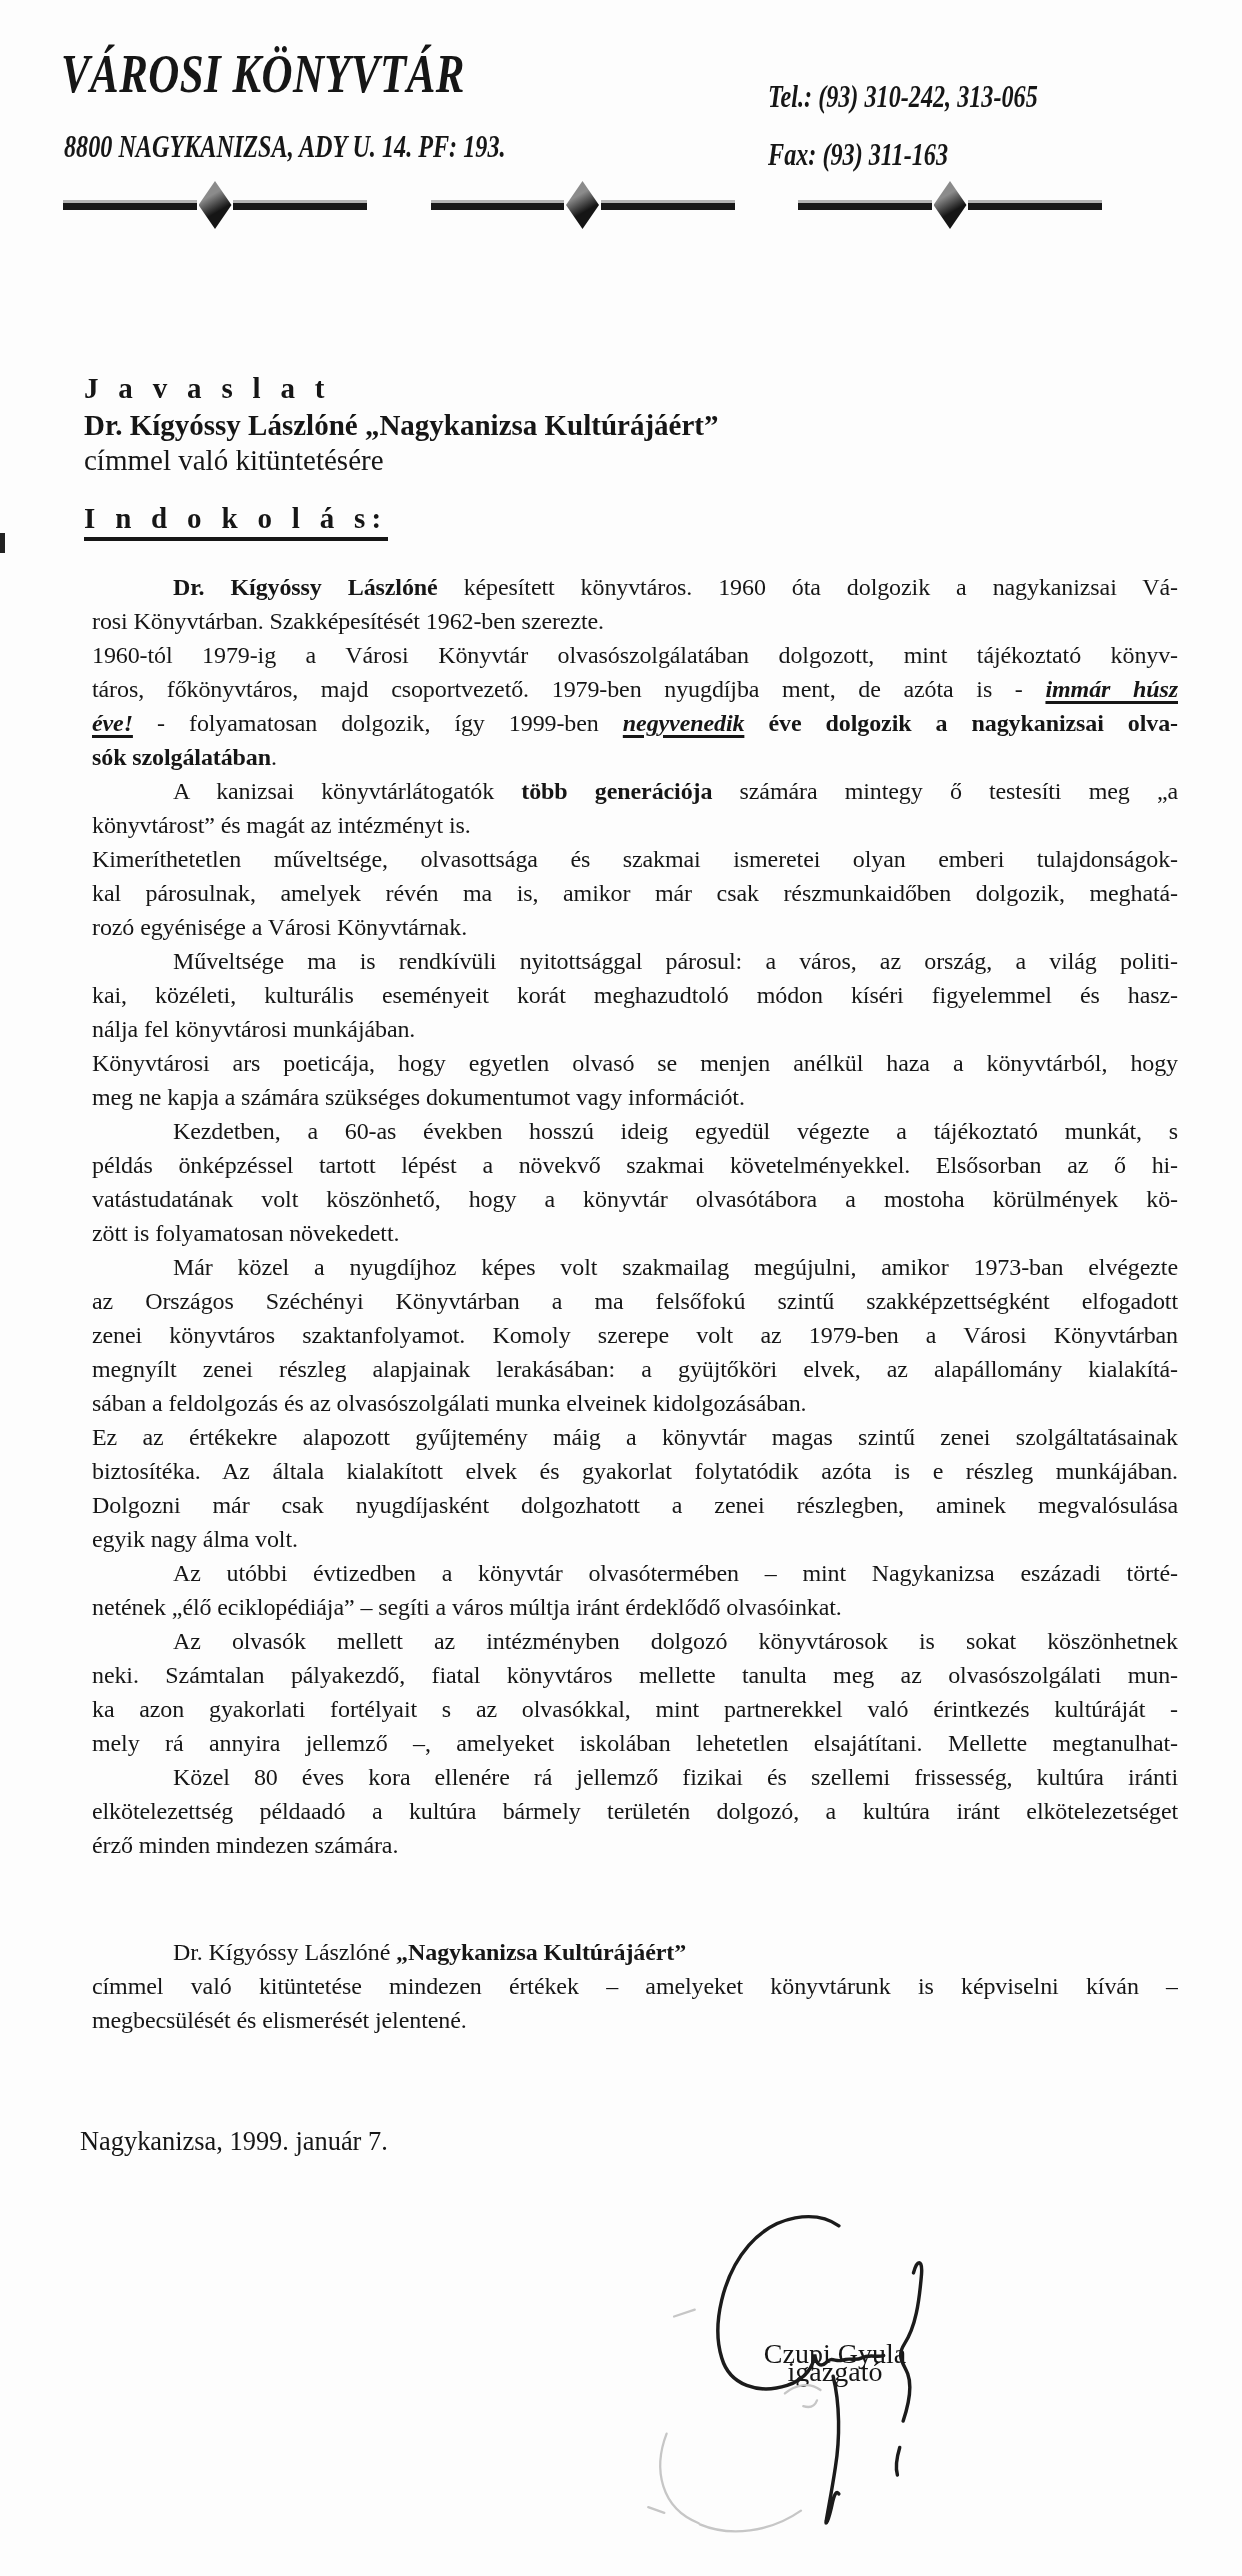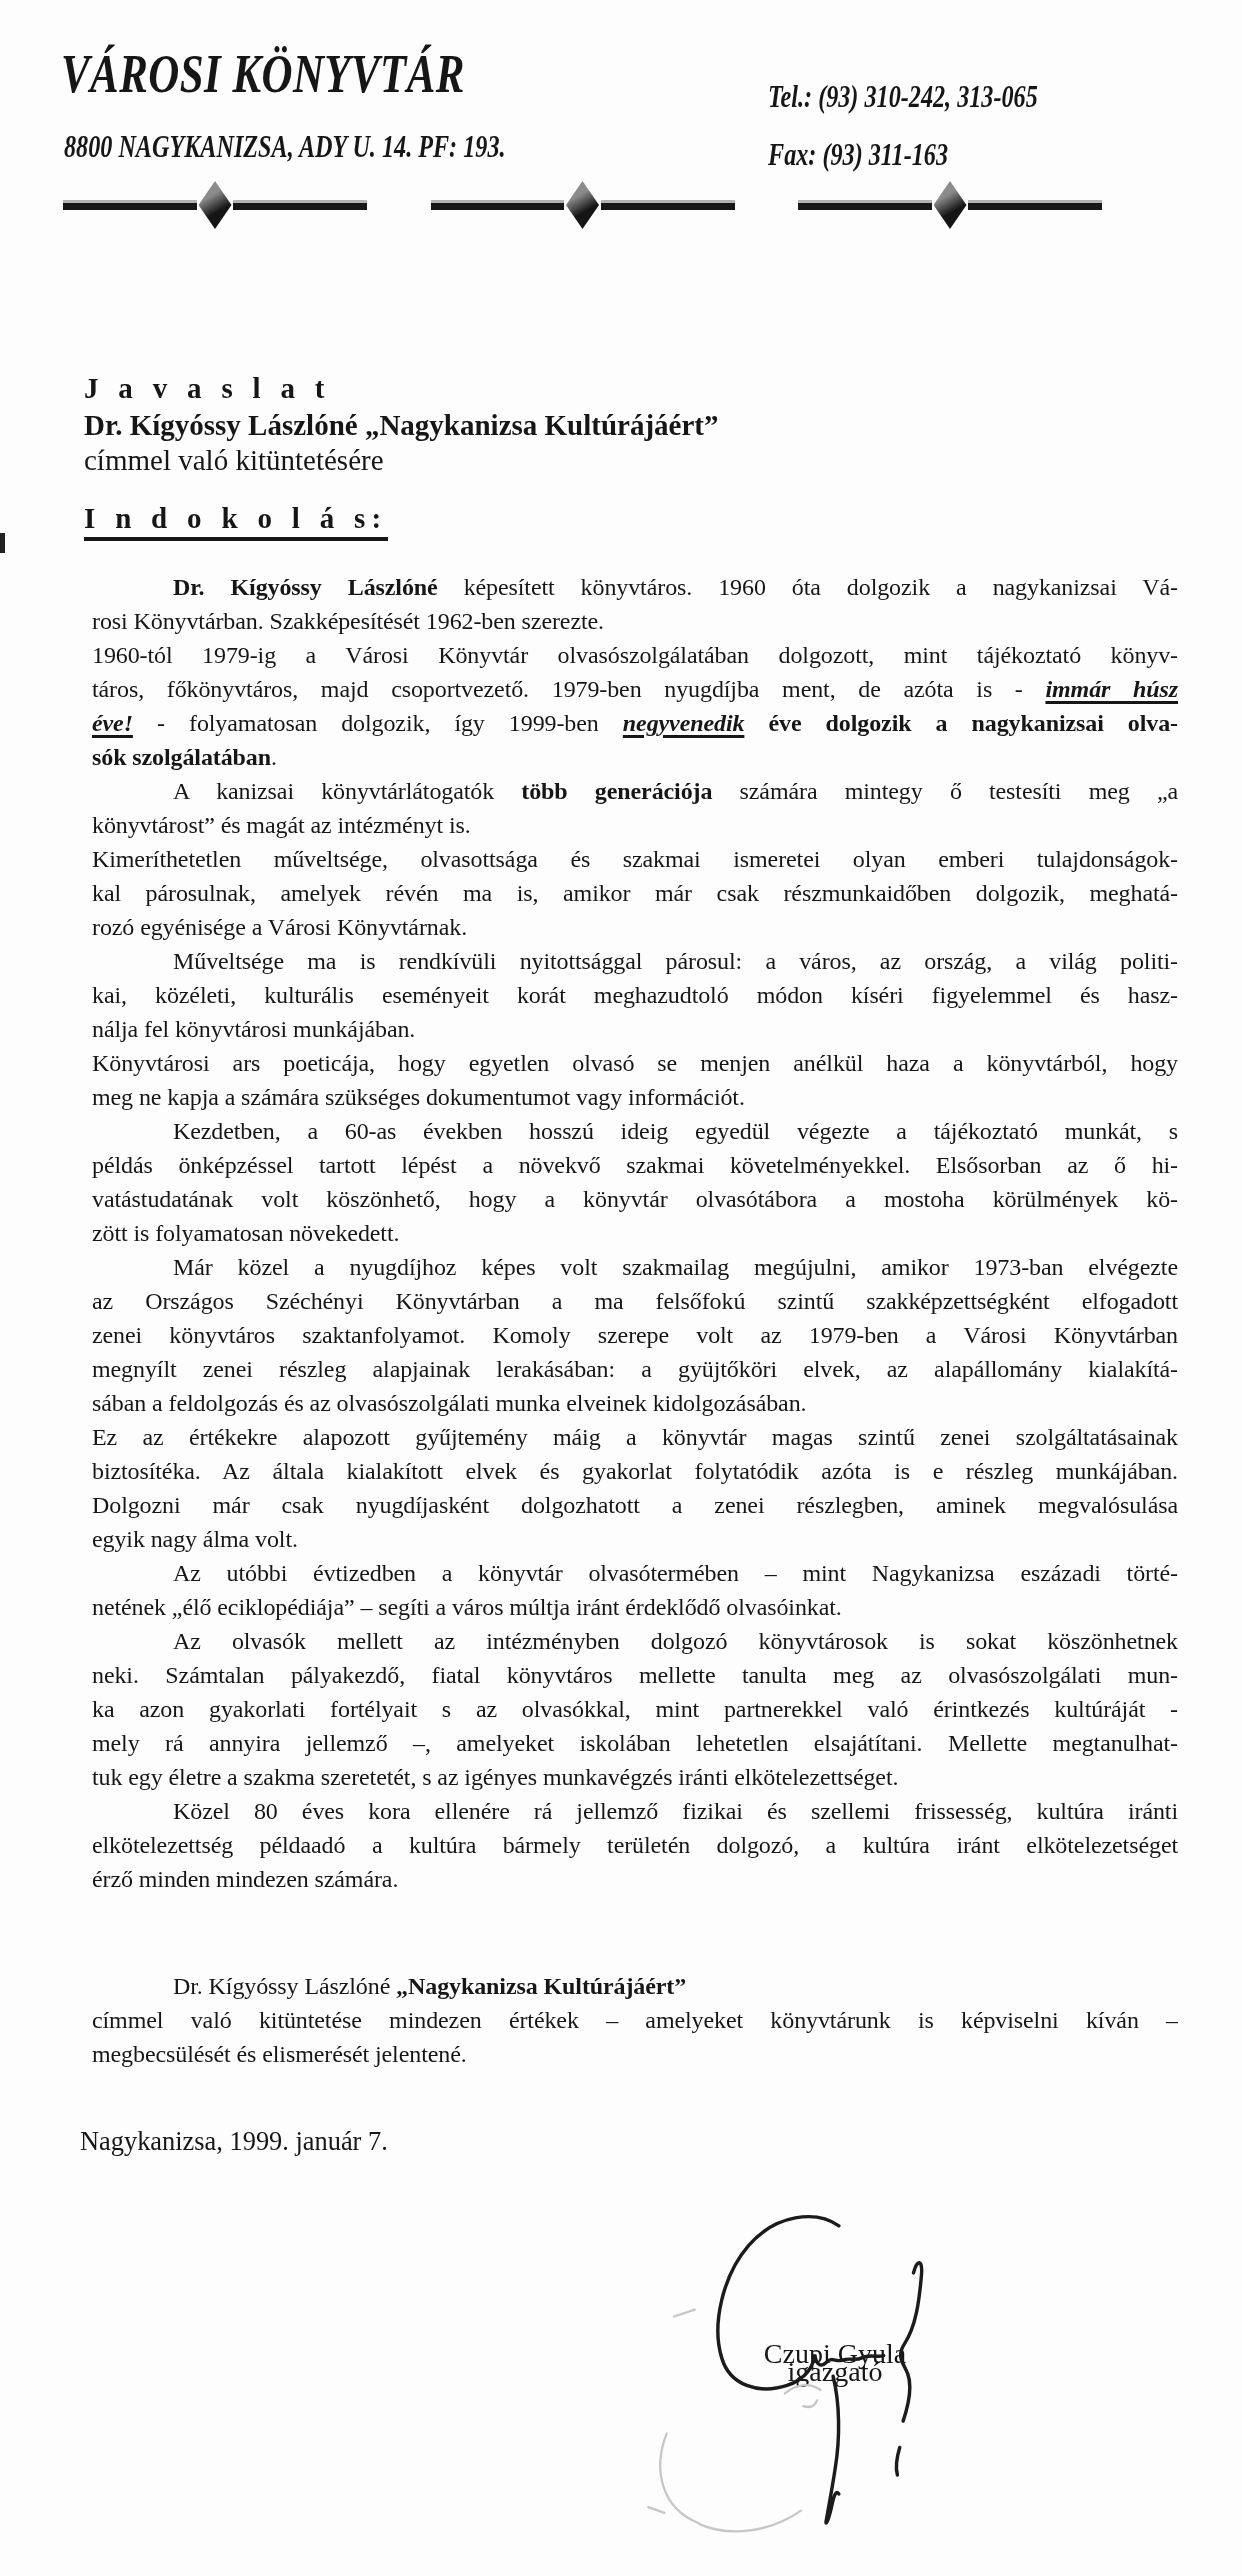--- a/index.html
+++ b/index.html
@@ -140,21 +140,20 @@
       <div class="body-line"><span>Ez az értékekre alapozott gyűjtemény máig a könyvtár magas szintű zenei szolgáltatásainak</span></div>
       <div class="body-line"><span>biztosítéka. Az általa kialakított elvek és gyakorlat folytatódik azóta is e részleg munkájában.</span></div>
       <div class="body-line"><span>Dolgozni már csak nyugdíjasként dolgozhatott a zenei részlegben, aminek megvalósulása</span></div>
       <div class="body-line last"><span>egyik nagy álma volt.</span></div>
       <div class="body-line indent"><span>Az utóbbi évtizedben a könyvtár olvasótermében – mint Nagykanizsa eszázadi törté-</span></div>
       <div class="body-line last"><span>netének „élő eciklopédiája” – segíti a város múltja iránt érdeklődő olvasóinkat.</span></div>
       <div class="body-line indent"><span>Az olvasók mellett az intézményben dolgozó könyvtárosok is sokat köszönhetnek</span></div>
       <div class="body-line"><span>neki. Számtalan pályakezdő, fiatal könyvtáros mellette tanulta meg az olvasószolgálati mun-</span></div>
       <div class="body-line"><span>ka azon gyakorlati fortélyait s az olvasókkal, mint partnerekkel való érintkezés kultúráját -</span></div>
       <div class="body-line"><span>mely rá annyira jellemző –, amelyeket iskolában lehetetlen elsajátítani. Mellette megtanulhat-</span></div>
-      <div class="body-line last"><span>tuk egy életre a szakma szeretetét, s az igényes munkavégzés iránti elkötelezettséget.</span></div>
       <div class="body-line indent"><span>Közel 80 éves kora ellenére rá jellemző fizikai és szellemi frissesség, kultúra iránti</span></div>
       <div class="body-line"><span>elkötelezettség példaadó a kultúra bármely területén dolgozó, a kultúra iránt elkötelezetséget</span></div>
       <div class="body-line last"><span>érző minden mindezen számára.</span></div>
       <div class="para-gap"></div>
       <div class="body-line last indent"><span>Dr. Kígyóssy Lászlóné </span><span class="s-b">„Nagykanizsa Kultúrájáért”</span></div>
       <div class="body-line"><span>címmel való kitüntetése mindezen értékek – amelyeket könyvtárunk is képviselni kíván –</span></div>
       <div class="body-line last"><span>megbecsülését és elismerését jelentené.</span></div>
     </div>
 
   <div class="date-line">Nagykanizsa, 1999. január 7.</div>

